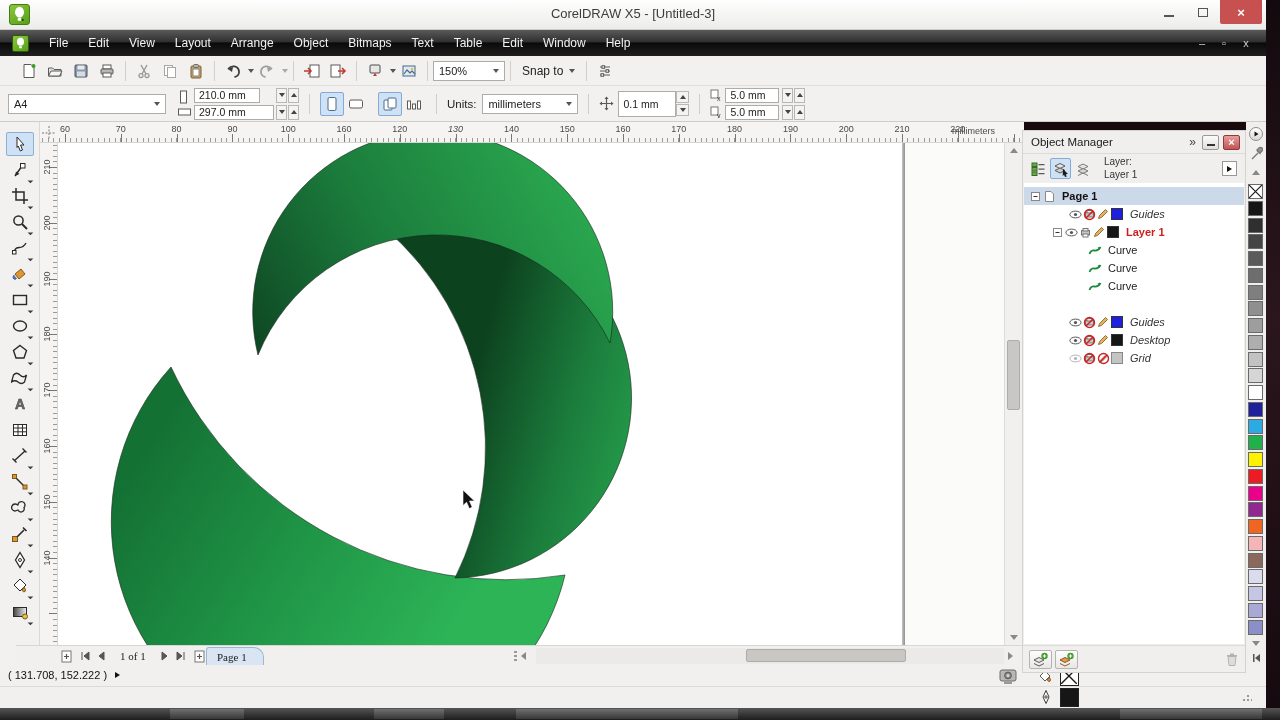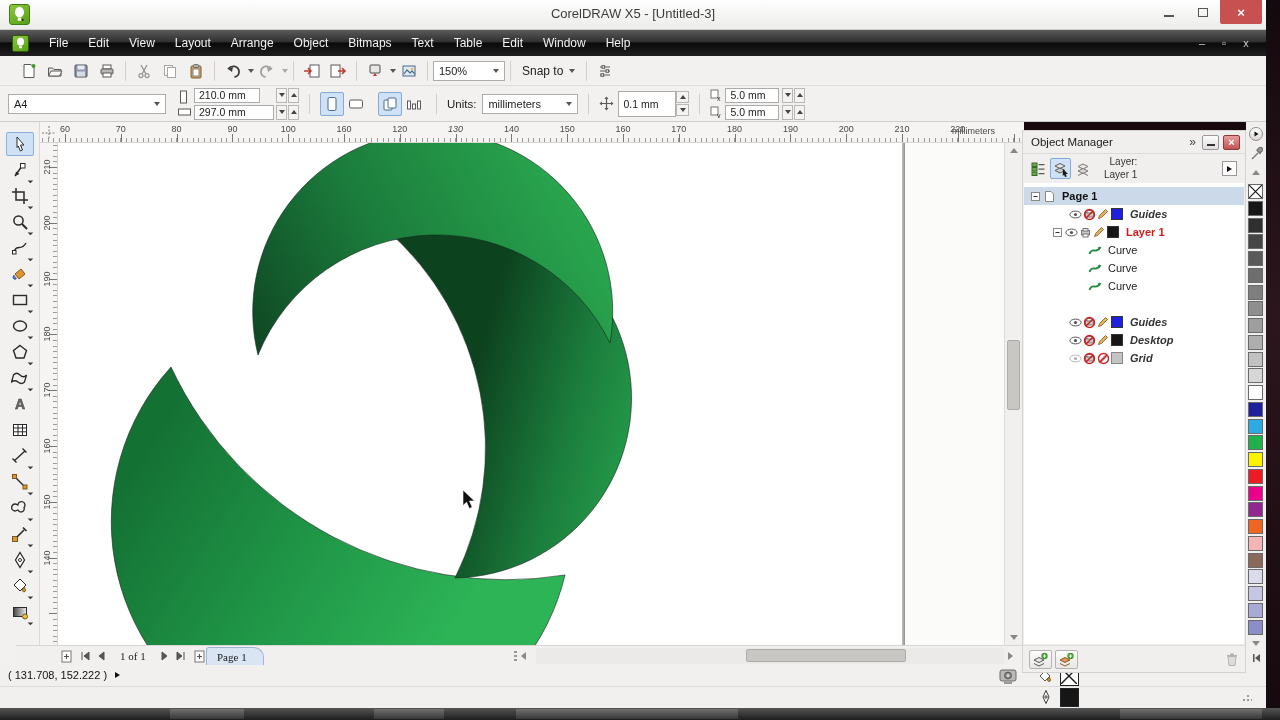--- a/index.html
+++ b/index.html
@@ -132,30 +132,30 @@
   .dtitle { font-size:11.5px; color:#1a1a1a; margin-left:8px; }
   .dchev { margin-left:auto; font-size:12px; color:#444; }
   .dmin { width:17px; height:15px; background:linear-gradient(#fcfcfc,#dedede); border:1px solid #9a9896; border-radius:2px;
     margin-left:6px; display:flex; align-items:flex-end; justify-content:center; }
   .dmin i { display:block; width:8px; height:2px; background:#333; margin-bottom:3px; }
   .dclose { width:17px; height:15px; background:linear-gradient(#e89d9d,#c25454); border:1px solid #8f3a3a; border-radius:2px;
     margin:0 5px 0 4px; color:#fff; font-size:11px; font-weight:bold; display:flex; align-items:center; justify-content:center; line-height:1; }
   .dtools { position:absolute; left:0; top:23px; right:0; height:29px; display:flex; align-items:center; padding-left:4px; }
   .dtbtn { width:21px; height:21px; border:1px solid transparent; border-radius:2px; display:flex; align-items:center; justify-content:center; margin-right:2px; }
   .dtbtn.on { background:#cfe2f5; border-color:#84abd6; }
-  .dlayer { margin-left:8px; font-size:10px; color:#333; line-height:1.25;text-align:right; }
+  .dlayer { margin-left:8px; font-size:10px; color:#333; line-height:1.25; }
   .dflyout { margin-left:auto; margin-right:8px; width:15px; height:15px; background:#fff; border:1px solid #9a9896;
     display:flex; align-items:center; justify-content:center; }
   .tri-r-s { width:0;height:0;border-top:3.5px solid transparent;border-bottom:3.5px solid transparent;border-left:5px solid #111; }
   .dtree { position:absolute; left:1px; top:52px; right:1px; bottom:28px; background:#fff; }
   .trow { position:absolute; left:0; right:0; height:18px; display:flex; align-items:center; font-size:11px; color:#222; }
   .trow.hl { background:#ccd9e8; }
   .tlabel { margin-left:6px; }
   .tlabel.b { font-weight:bold; color:#111; }
-  .tlabel.i { font-style:italic; color:#333;font-weight:bold; }
+  .tlabel.i { font-style:italic; color:#333; }
   .tlabel.red { color:#cf1d1d; font-weight:bold; }
   .ticon { display:flex; align-items:center; justify-content:center; width:14px; }
   .dfoot { position:absolute; left:0; right:0; bottom:0; height:27px; border-top:1px solid #dddbd7; display:flex; align-items:center; padding:0 6px; }
   .dfbtn { width:23px; height:19px; border:1px solid #b5b3b0; background:linear-gradient(#fdfdfd,#e8e7e5); border-radius:2px;
     display:flex; align-items:center; justify-content:center; margin-right:3px; }
   .dtrash { margin-left:auto; opacity:.45; }
 
   
   .palette { position:absolute; left:1246px; top:122px; width:20px; height:543px; background:#f0efed; }
   .pal-flyout { position:absolute; left:3px; top:5px; width:14px; height:14px; border-radius:50%;

